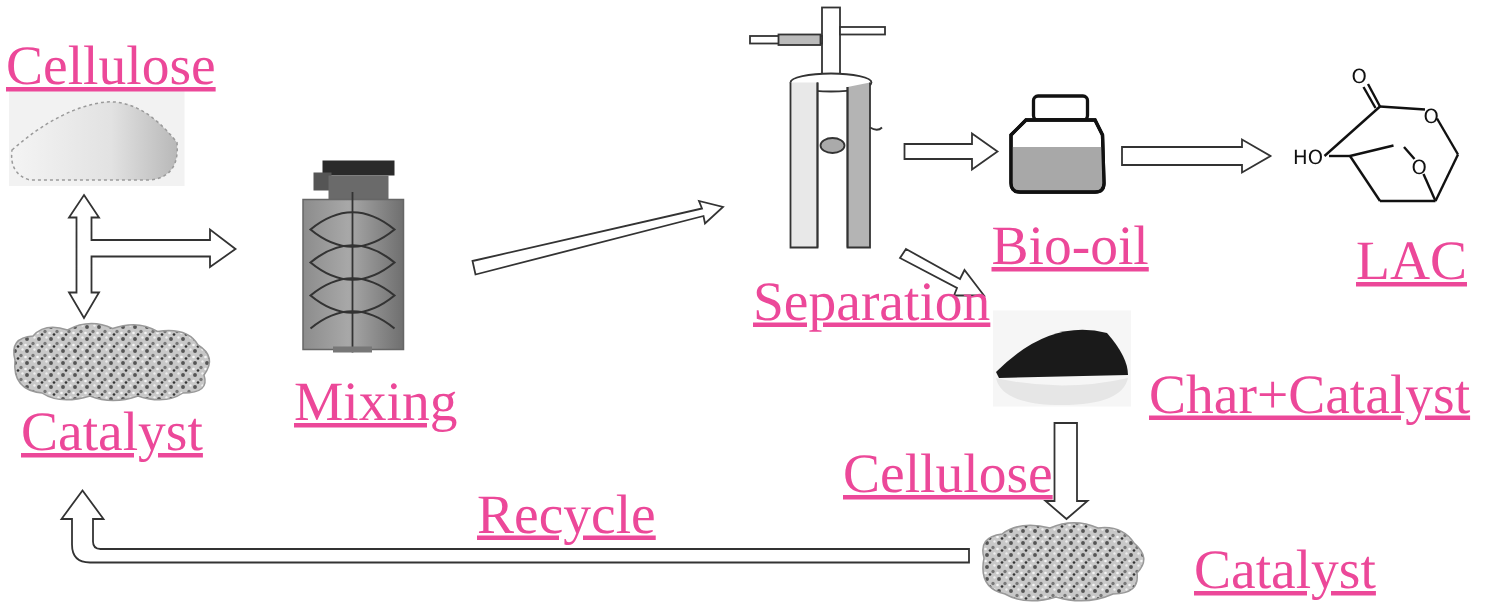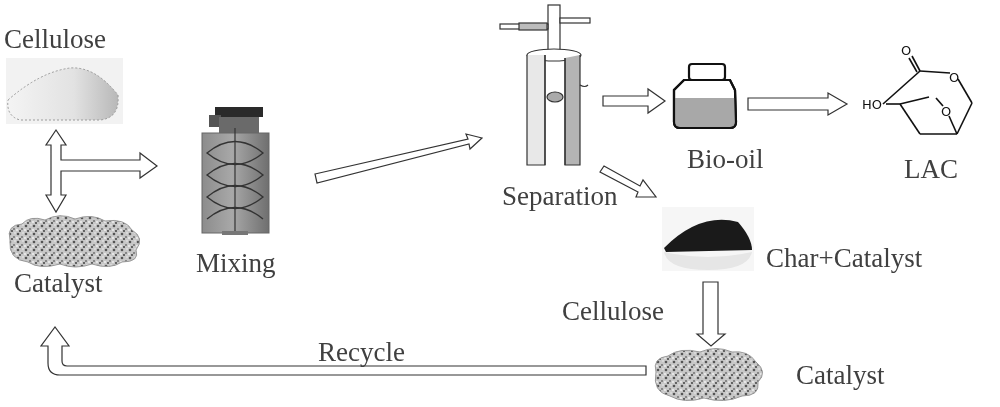--- a/index.html
+++ b/index.html
@@ -1,17 +1,17 @@
 <!DOCTYPE html>
 <html><head>
 <meta charset="utf-8">
 <style>
   html,body{margin:0;padding:0;background:#ffffff;}
   body{width:1000px;height:407px;position:relative;overflow:hidden;font-family:"Liberation Serif","DejaVu Serif",serif;}
-  .lbl{position:absolute;font-size:27px;color:#404040;line-height:1;white-space:nowrap;}
+  .lbl{position:absolute;font-size:37px;color:#ec4899;line-height:1;white-space:nowrap;text-decoration:underline;}
   svg{position:absolute;left:0;top:0;}
 </style>
 </head>
 <body>
 
 <svg width="1000" height="407" viewBox="0 0 1000 407">
   <defs>
     <pattern id="gran" width="8" height="8" patternUnits="userSpaceOnUse">
       <rect width="8" height="8" fill="#c8c8c8"></rect>
       <circle cx="2" cy="2" r="1.3" fill="#555"></circle>
@@ -133,18 +133,18 @@
 
   <g>
     <path d="M646 375 L60 375 Q48 375 48 363 L48 346 L41 346 L55 327 L69 346 L62 346 L62 361 Q62 366 67 366 L646 366 Z" fill="#fff" stroke="#333" stroke-width="1.2"></path>
   </g>
 </svg>
 
 <div class="lbl" style="left:4px;top:26px;">Cellulose</div>
 <div class="lbl" style="left:14px;top:270px;">Catalyst</div>
 <div class="lbl" style="left:196px;top:250px;">Mixing</div>
 <div class="lbl" style="left:502px;top:183px;">Separation</div>
-<div class="lbl" style="left:687px;top:146px;">Bio-oil</div>
+<div class="lbl" style="left:661px;top:146px;">Bio-oil</div>
 <div class="lbl" style="left:904px;top:156px;">LAC</div>
 <div class="lbl" style="left:766px;top:245px;">Char+Catalyst</div>
 <div class="lbl" style="left:796px;top:362px;">Catalyst</div>
 <div class="lbl" style="left:562px;top:298px;">Cellulose</div>
-<div class="lbl" style="left:318px;top:339px;">Recycle</div>
+<div class="lbl" style="left:318px;top:325px;">Recycle</div>
 
 </body></html>

